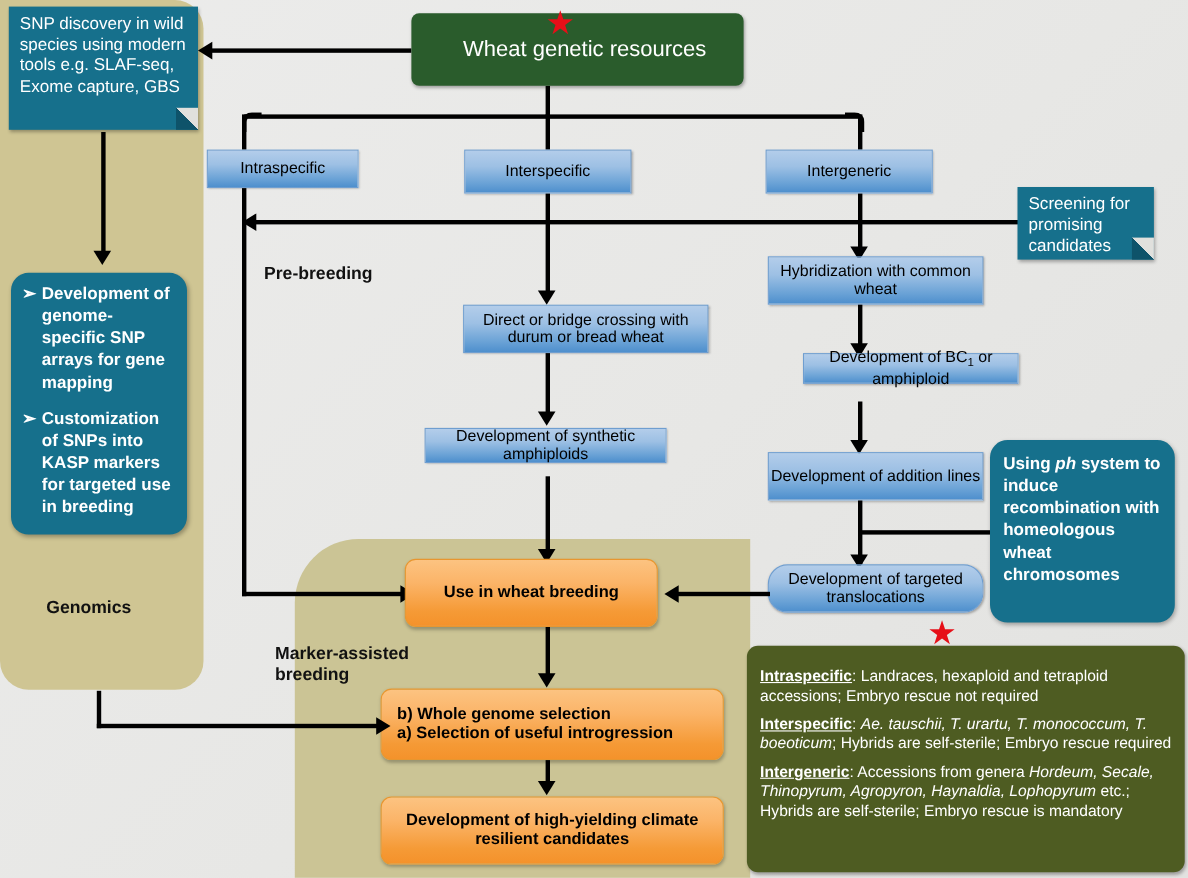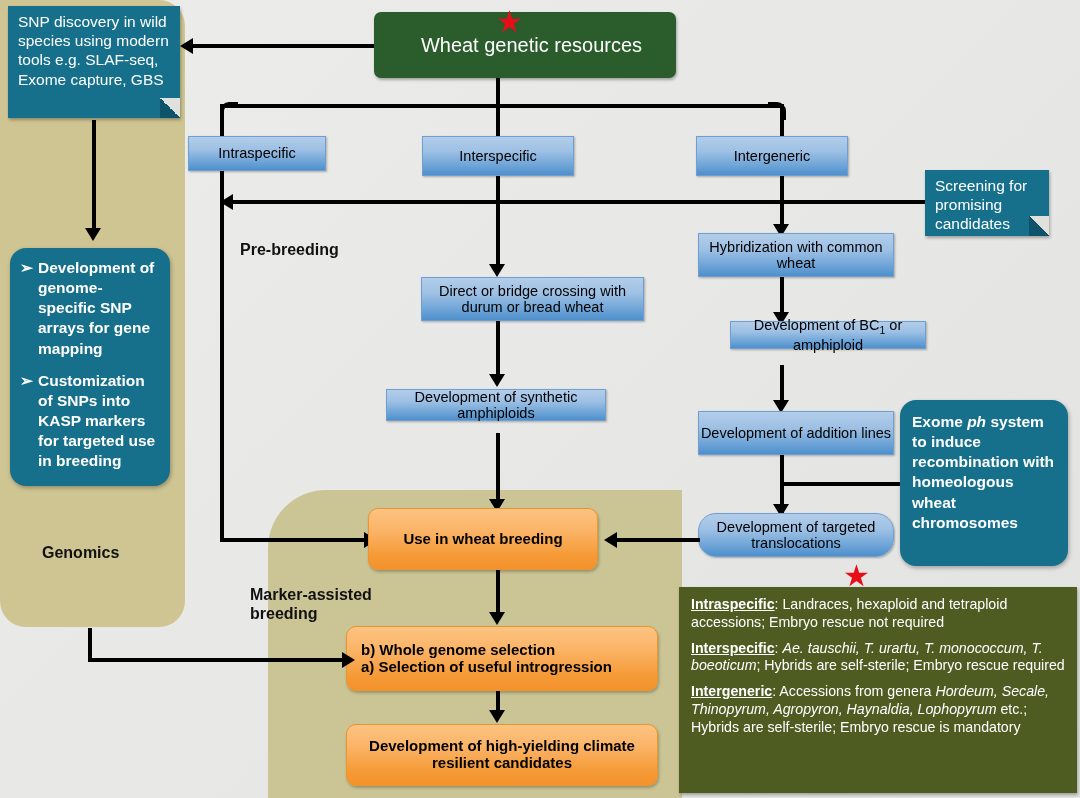--- a/index.html
+++ b/index.html
@@ -83,23 +83,24 @@
     font-size:15.5px;font-weight:bold;line-height:1.3;
     box-shadow:1px 2px 4px rgba(0,0,0,.3);
   }
   .teal-round .li{display:flex;gap:5px;margin-bottom:12px;}
   .teal-round .li:last-child{margin-bottom:0;}
   .teal-round .bullet{flex:0 0 auto;}
 
   .legend-green{
     position:absolute;
     background:#4e5c22;color:#fff;
-    box-sizing:border-box;padding:9px 12px;
+    box-sizing:border-box;padding:20px 12px;
     font-size:14.2px;line-height:1.25;
     box-shadow:1px 2px 3px rgba(0,0,0,.3);
+    border-radius:10px;
   }
   .legend-green p{margin:0 0 8px 0;}
   .legend-green p:last-child{margin-bottom:12px;}
   .legend-green b{text-decoration:underline;}
   .legend-green i{font-style:italic;}
 
   .plainlabel{
     position:absolute;font-weight:bold;font-size:16px;color:#111;
     line-height:1.2;
   }
@@ -213,21 +214,21 @@
   <div class="ln hl" style="left:780px;top:482px;width:122px;"></div>
 
   <div class="node blue" style="left:698px;top:513px;width:196px;height:44px;border-radius:18px;">
     <span>Development of targeted translocations</span>
   </div>
 
   <div class="ln hl" style="left:612px;top:538px;width:88px;"></div>
   <div class="arrow ar-left" style="left:604px;top:532px;"></div>
 
   <div class="teal-round" style="left:900px;top:400px;width:168px;height:166px;">
-    <span>Exome </span><i>ph</i><span> system to induce recombination with homeologous wheat chromosomes</span>
+    <span>Using </span><i>ph</i><span> system to induce recombination with homeologous wheat chromosomes</span>
   </div>
 
   <div class="node orange" style="left:368px;top:508px;width:230px;height:62px;">
     <span>Use in wheat breeding</span>
   </div>
 
   <div class="ln vl" style="left:496px;top:570px;height:48px;"></div>
   <div class="arrow ar-down" style="left:489px;top:612px;"></div>
 
   <div class="node orange" style="left:346px;top:626px;width:312px;height:65px;justify-content:flex-start;padding-left:14px;text-align:left;">

